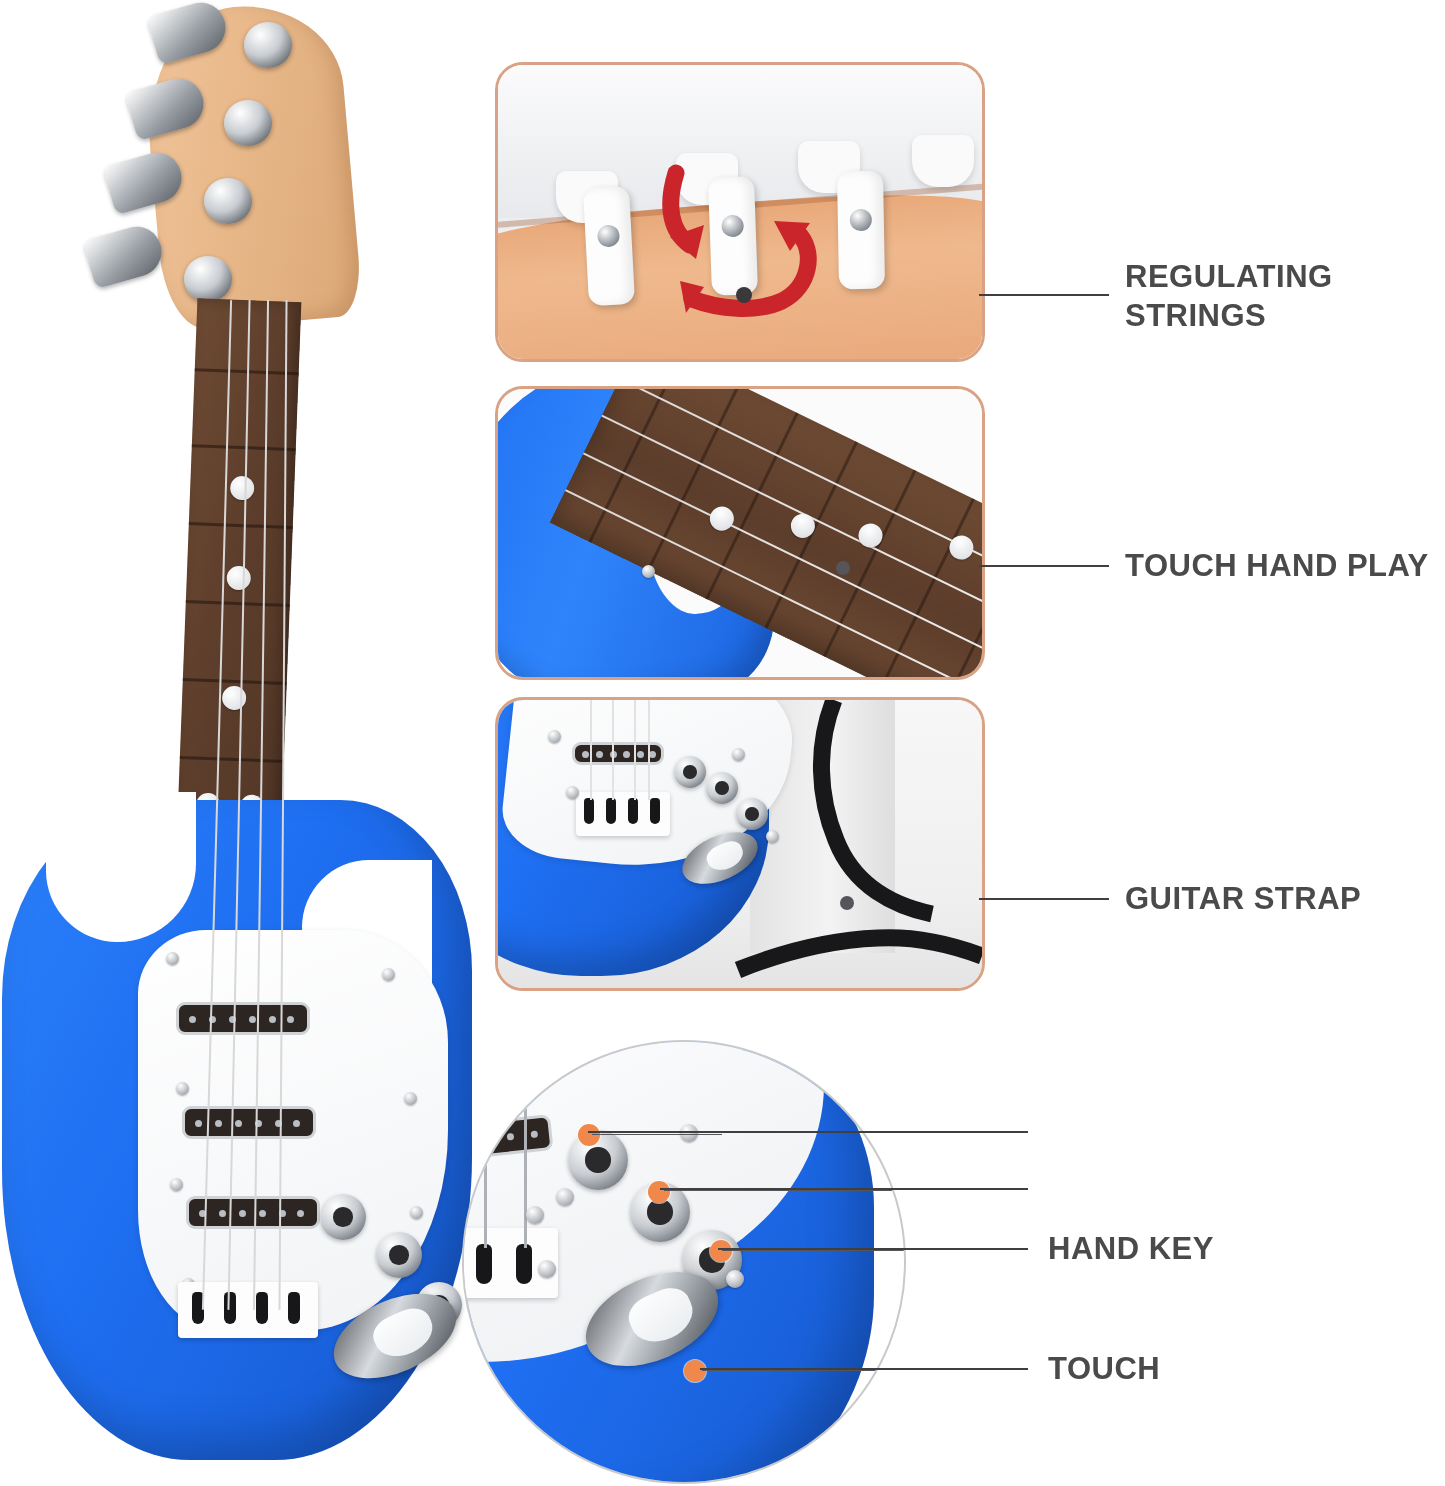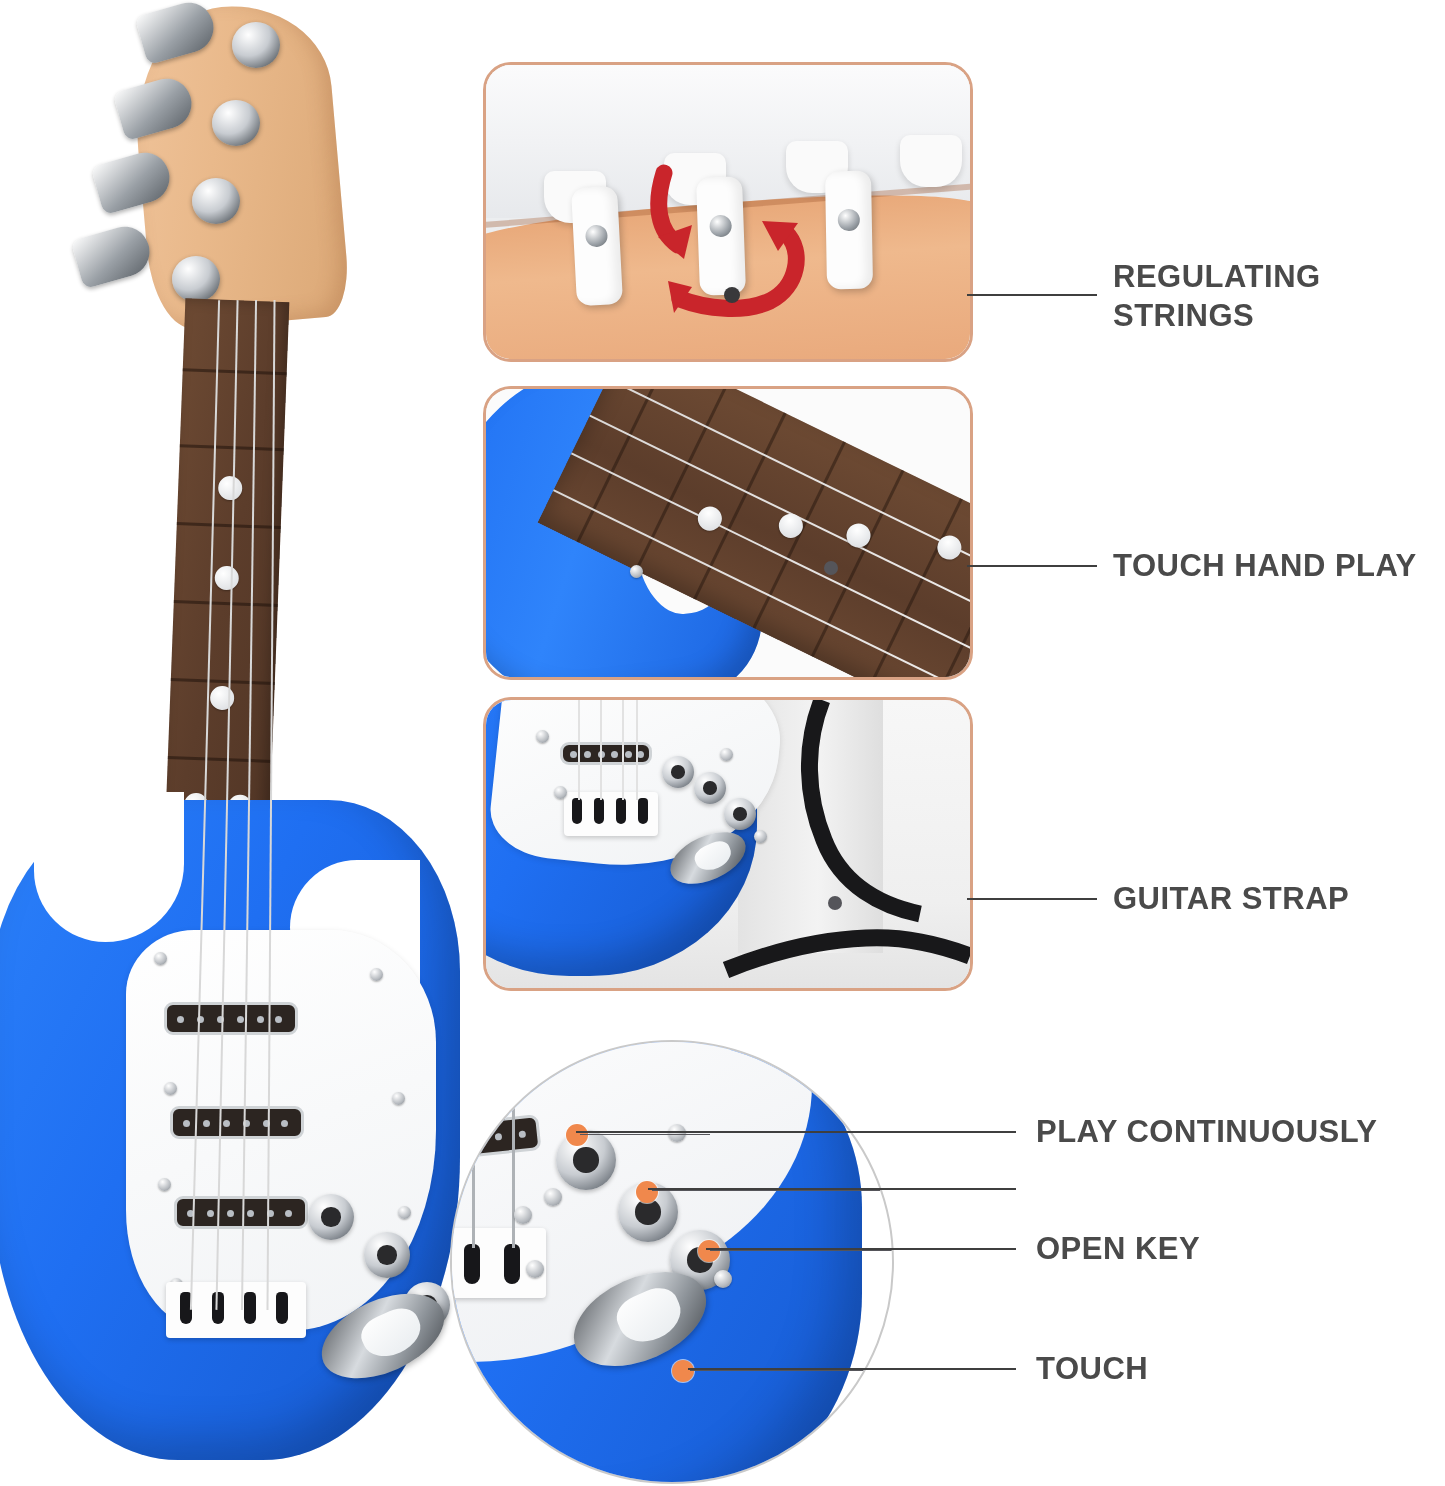--- a/index.html
+++ b/index.html
@@ -1,19 +1,19 @@
 <!DOCTYPE html>
 <html><head>
 <meta charset="utf-8">
 <style>
   html,body{margin:0;padding:0;background:#ffffff;}
   body{width:1445px;height:1486px;position:relative;overflow:hidden;
        font-family:"Liberation Sans","DejaVu Sans",sans-serif;}
 
-  .stage{position:absolute;inset:0;background:#fff;}
+  .stage{position:absolute;inset:0;background:#fff;margin-left:12px;}
 
   
   .abs{position:absolute;}
   .lead-line{position:absolute;height:2px;background:#3f3f3f;}
   .label{position:absolute;color:#4a4a4a;font-weight:bold;letter-spacing:.5px;
          font-size:31px;line-height:39px;white-space:pre-line;}
 
   
   .panel{position:absolute;border:3px solid #d9a284;border-radius:28px;
          overflow:hidden;background:#f4f4f6;}
@@ -372,23 +372,22 @@
       </div>
     <div class="mag-dot" style="left:220px;top:318px;"></div>
 
     <div class="lead-line" style="left:128px;top:92px;width:130px;height:1px;background:#55555a;"></div>
     <div class="lead-line" style="left:200px;top:148px;width:240px;height:1px;background:#55555a;"></div>
     <div class="lead-line" style="left:258px;top:208px;width:182px;height:1px;background:#55555a;"></div>
     <div class="lead-line" style="left:238px;top:328px;width:202px;height:1px;background:#55555a;"></div>
   </div>
 
   <div class="lead-line" style="left:576px;top:1131px;width:440px;height:2px;"></div>
-  <div class="label" style="left:1036px;top:1112px;">PLAY CONTINUOUSLY</div>
 
   <div class="lead-line" style="left:648px;top:1188px;width:368px;height:2px;"></div>
 
   <div class="lead-line" style="left:706px;top:1248px;width:310px;height:2px;"></div>
-  <div class="label" style="left:1036px;top:1229px;">OPEN KEY</div>
+  <div class="label" style="left:1036px;top:1229px;">HAND KEY</div>
 
   <div class="lead-line" style="left:688px;top:1368px;width:328px;height:2px;"></div>
   <div class="label" style="left:1036px;top:1349px;">TOUCH</div>
 
 </div>
 
 </body></html>

